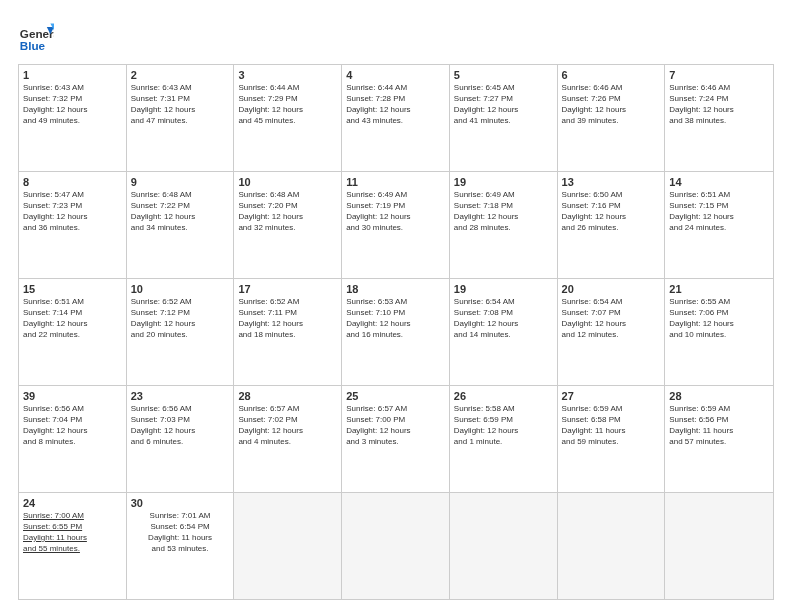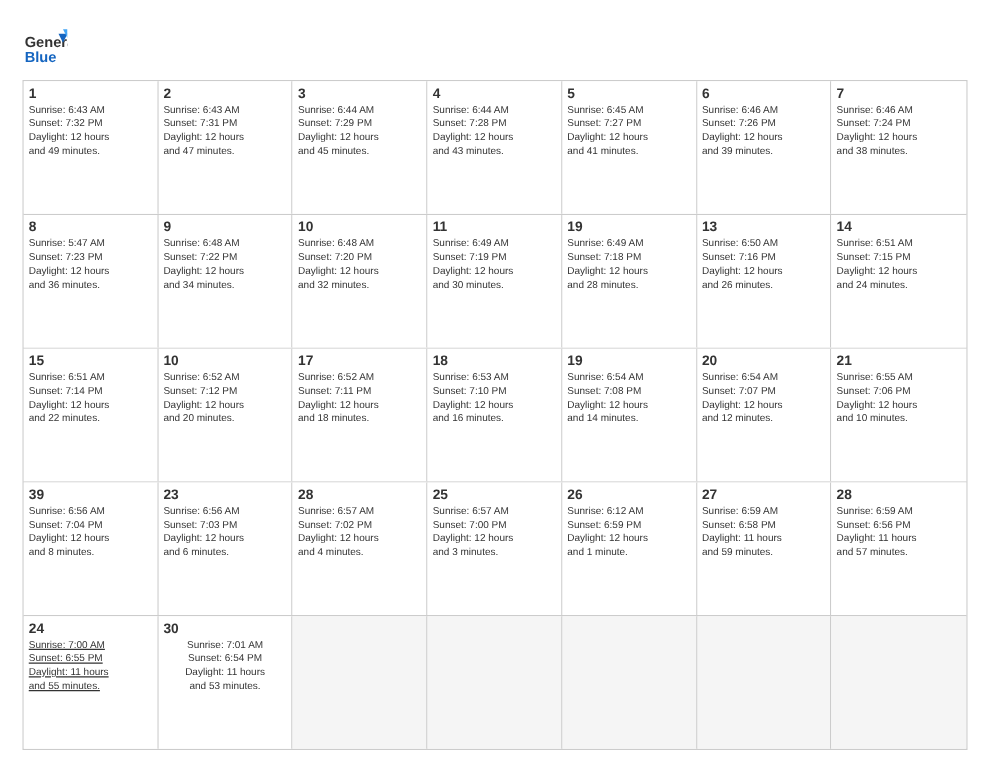--- a/index.html
+++ b/index.html
@@ -306,21 +306,21 @@
           </div>
           <div class="calendar-cell">
             <span class="cell-number">25</span>
             <div class="cell-info" style="white-space: pre-line;">Sunrise: 6:57 AM
 Sunset: 7:00 PM
 Daylight: 12 hours
 and 3 minutes.</div>
           </div>
           <div class="calendar-cell">
             <span class="cell-number">26</span>
-            <div class="cell-info" style="white-space: pre-line;">Sunrise: 6:12 AM
+            <div class="cell-info" style="white-space: pre-line;">Sunrise: 5:58 AM
 Sunset: 6:59 PM
 Daylight: 12 hours
 and 1 minute.</div>
           </div>
           <div class="calendar-cell">
             <span class="cell-number">27</span>
             <div class="cell-info" style="white-space: pre-line;">Sunrise: 6:59 AM
 Sunset: 6:58 PM
 Daylight: 11 hours
 and 59 minutes.</div>

